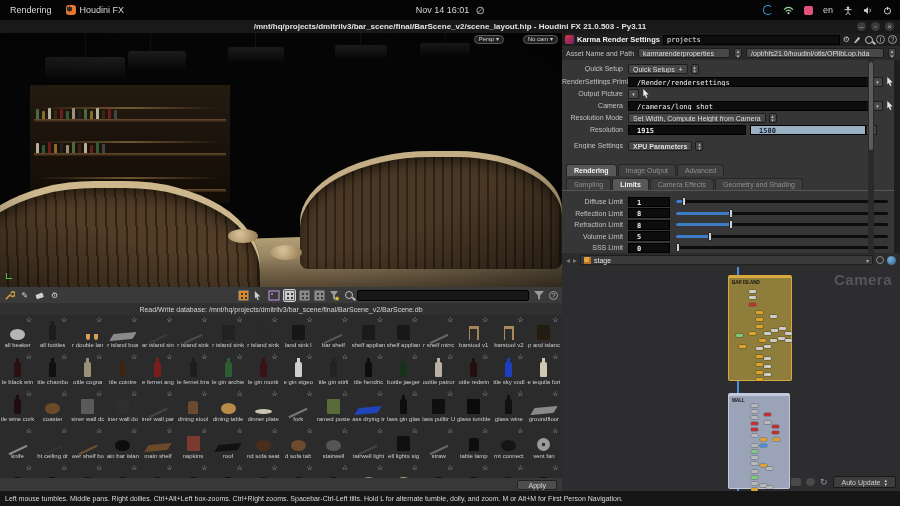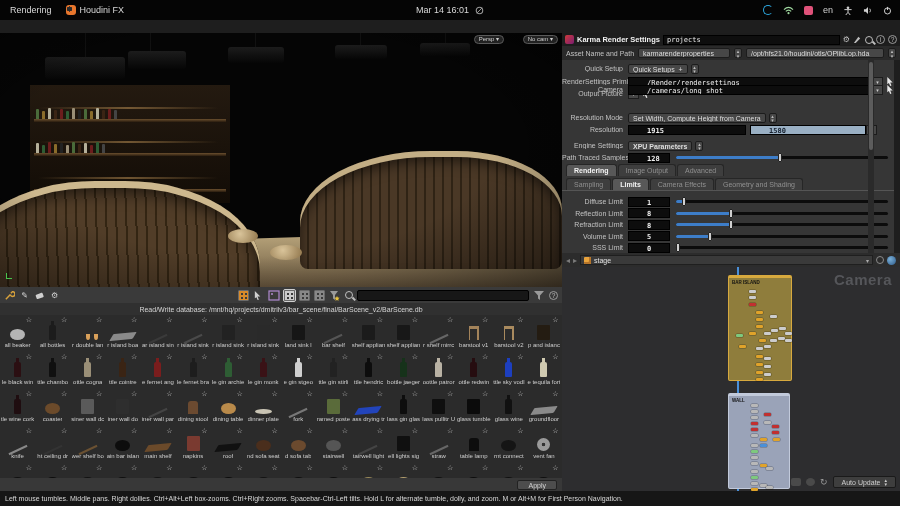--- a/index.html
+++ b/index.html
@@ -61,21 +61,21 @@
     text-align:center; line-height:8px; }
   #asset-row { left:0; top:13px; width:338px; height:14px; background:#2a2a2a; display:flex; align-items:center; gap:4px; padding:0 4px; }
   .dd { background:#474747; border:1px solid #1c1c1c; border-radius:2px; color:#dedede; height:10px;
     line-height:9px; padding:0 4px; white-space:nowrap; overflow:hidden; }
   .spin { background:#474747; border:1px solid #1c1c1c; border-radius:2px; color:#bbb; height:10px; width:8px;
     font-size:5px; line-height:4.5px; text-align:center; }
   #params { left:0; top:27px; width:332px; height:193px; background:#363636; overflow:hidden; }
   .prow { position:absolute; left:0; width:100%; height:11px; display:flex; align-items:center; }
   .plabel { width:66px; text-align:right; padding-right:5px; color:#c2c2c2; white-space:nowrap; overflow:hidden; flex:none; }
   .pfield { background:#0d0d0d; color:#efefef; font-family:"DejaVu Sans Mono", monospace; font-size:7px;
-    height:10px; line-height:10px; padding:0 18px; border:1px solid #000; white-space:nowrap; overflow:hidden; }
+    height:10px; line-height:10px; padding:0 8px; border:1px solid #000; white-space:nowrap; overflow:hidden; }
   .ddbtn { width:11px; height:10px; background:#474747; border:1px solid #1c1c1c; color:#ccc; font-size:5px;
     text-align:center; line-height:9px; flex:none; }
   .cursor-ic { width:8px; height:9px; margin-left:3px; flex:none; }
   .slider { position:relative; height:3px; background:#0c0c0c; border-radius:2px; flex:1; margin:0 6px; }
   .slider .fill { position:absolute; left:0; top:0; bottom:0; background:#3d7dc8; border-radius:2px; }
   .slider .handle { position:absolute; top:-3px; width:4px; height:9px; background:#cfcfcf; border:1px solid #222; border-radius:1px; }
   .tabrow { position:absolute; display:flex; gap:1px; padding-left:4px; }
   .tab { background:#3e3e3e; color:#909090; border:1px solid #262626; border-bottom:none; border-radius:3px 3px 0 0;
     padding:2px 7px 2px; font-size:7px; }
   .tab.active { background:#585858; color:#f2f2f2; font-weight:bold; }
@@ -146,21 +146,21 @@
 
   <div id="sysbar" class="abs">
     <div class="sb-left">
       <span>Rendering</span>
       <span style="display:flex;align-items:flex-end;gap:4px">
         <span class="hlogo"></span>
         <span>Houdini FX</span>
       </span>
     </div>
     <div class="sb-center">
-      <span>Mar 14 16:01</span>
+      <span>Nov 14 16:01</span>
       <svg width="9" height="9" viewBox="0 0 10 10">
           <circle cx="5" cy="5" r="3.6" fill="none" stroke="#9a9a9a" stroke-width="1.2"></circle>
           <line x1="2" y1="8" x2="8" y2="2" stroke="#9a9a9a" stroke-width="1.1"></line>
         </svg>
     </div>
     <div class="sb-right">
       <span class="cicon"></span>
       <svg width="11" height="9" viewBox="0 0 12 10">
           <path d="M1 4 Q6 -1 11 4" fill="none" stroke="#9fd89f" stroke-width="1.3"></path>
           <path d="M3 6 Q6 3 9 6" fill="none" stroke="#9fd89f" stroke-width="1.3"></path>
@@ -176,20 +176,28 @@
           <path d="M1 3.5 h2 l2.5 -2.5 v8 l-2.5 -2.5 h-2 z" fill="#cfcfcf"></path>
           <path d="M7.5 3 Q9 5 7.5 7" fill="none" stroke="#cfcfcf" stroke-width="1"></path>
         </svg>
       <svg width="9" height="9" viewBox="0 0 10 10">
           <circle cx="5" cy="5.5" r="3.4" fill="none" stroke="#cfcfcf" stroke-width="1.1"></circle>
           <line x1="5" y1="1" x2="5" y2="4.5" stroke="#cfcfcf" stroke-width="1.2"></line>
         </svg>
     </div>
   </div>
 
+  <div id="titlebar" class="abs">
+    <span>/mnt/hq/projects/dmitrilv3/bar_scene/final/BarScene_v2/scene_layout.hip - Houdini FX 21.0.503 - Py3.11</span>
+    <div class="winbtns">
+      <span class="winbtn">–</span>
+      <span class="winbtn">▫</span>
+      <span class="winbtn">×</span>
+    </div>
+  </div>
 
   <div id="viewport" class="abs">
 
     <div class="lampstem" style="left:85px;top:0;height:26px"></div>
     <div class="lampstem" style="left:150px;top:0;height:20px"></div>
     <div class="lampstem" style="left:255px;top:0;height:16px"></div>
     <div class="lampstem" style="left:360px;top:0;height:14px"></div>
     <div class="lampstem" style="left:445px;top:0;height:12px"></div>
     <div class="lampbar" style="left:45px;top:24px;width:80px;height:22px"></div>
     <div class="lampbar" style="left:128px;top:18px;width:58px;height:18px"></div>
@@ -290,21 +298,21 @@
       </div>
 
       <div class="prow" style="top:28px">
         <span class="plabel">Output Picture</span>
         <span class="ddbtn">▾</span>
         <svg class="cursor-ic" viewBox="0 0 8 10">
             <path d="M1 0 L7 6 L4.2 6.2 L5.6 9.4 L4.2 10 L2.8 6.8 L1 8 Z" fill="#e8e8e8"></path>
           </svg>
       </div>
 
-      <div class="prow" style="top:24px">
+      <div class="prow" style="top:40px">
         <span class="plabel">Camera</span>
         <span class="pfield" style="flex:1">/cameras/long_shot</span>
         <span class="ddbtn">▾</span>
         <svg class="cursor-ic" viewBox="0 0 8 10">
             <path d="M1 0 L7 6 L4.2 6.2 L5.6 9.4 L4.2 10 L2.8 6.8 L1 8 Z" fill="#e8e8e8"></path>
           </svg>
       </div>
 
       <div class="prow" style="top:52px">
         <span class="plabel">Resolution Mode</span>
@@ -318,28 +326,20 @@
         <span class="pfield" id="res-h-field" style="width: 116px; margin-left: 4px; font-weight: bold; background: rgb(154, 176, 196); color: rgb(21, 32, 46);">1580</span>
         <span class="ddbtn">▾</span>
       </div>
 
       <div class="prow" style="top:80px">
         <span class="plabel">Engine Settings</span>
         <span class="dd" style="font-weight:bold">XPU Parameters</span>
         <span class="spin" style="margin-left:3px">▴<br>▾</span>
       </div>
 
-      <div class="prow" style="top:92px">
-        <span class="plabel">Path Traced Samples</span>
-        <span class="pfield" style="width:42px;font-weight:bold">128</span>
-        <span class="slider" id="samples-slider">
-            <span class="fill" style="width: 49%;"></span>
-            <span class="handle" style="left: calc(49% - 2px);"></span>
-          </span>
-      </div>
 
       <div class="tabrow" id="tabs-main" style="top:104px">
           <span class="tab active">Rendering</span>
           <span class="tab">Image Output</span>
           <span class="tab">Advanced</span>
         </div>
       <div class="tabrow" id="tabs-sub" style="top:118px">
           <span class="tab">Sampling</span>
           <span class="tab active">Limits</span>
           <span class="tab">Camera Effects</span>

